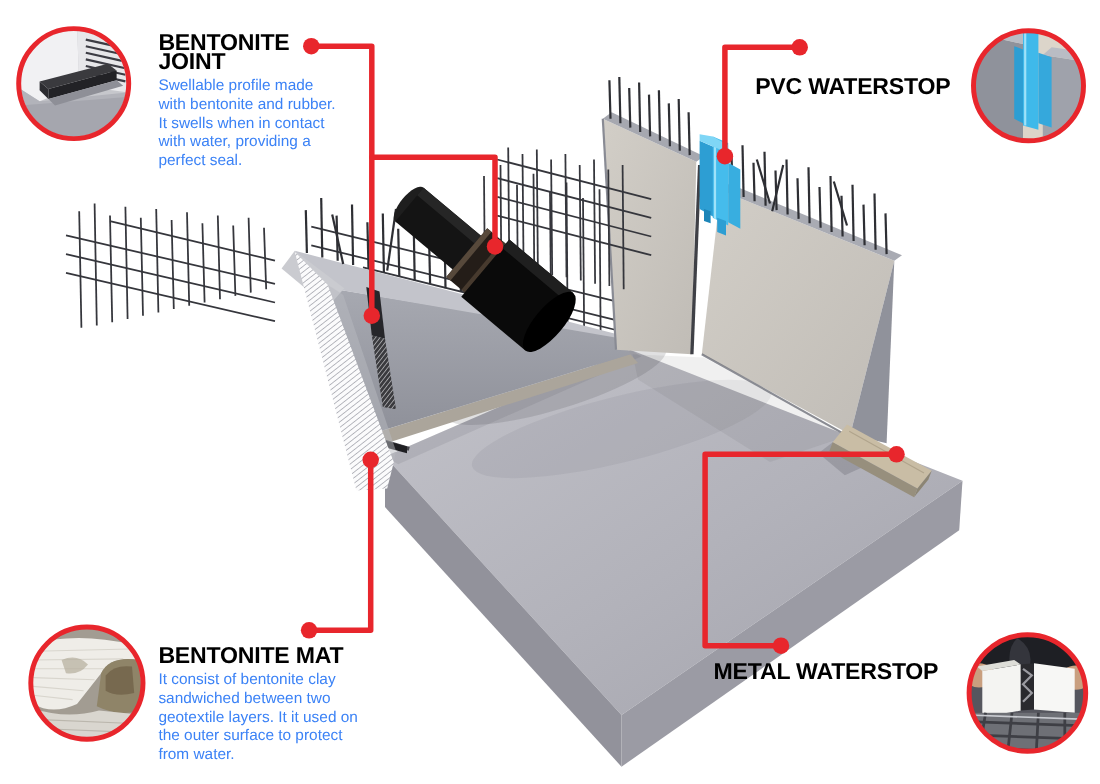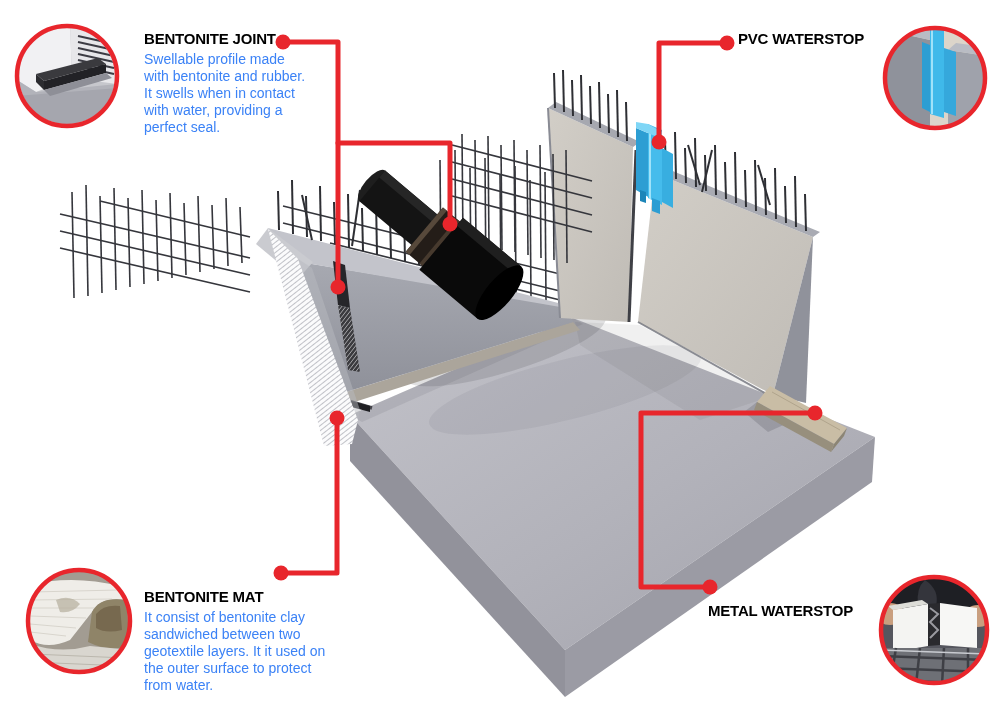--- a/index.html
+++ b/index.html
@@ -1,22 +1,22 @@
 <!DOCTYPE html>
 <html><head>
 <meta charset="utf-8">
 <style>
   html,body{margin:0;padding:0;background:#ffffff;}
   #stage{position:relative;width:1000px;height:713px;background:#ffffff;overflow:hidden;
          font-family:"Liberation Sans",sans-serif;}
   #scene-svg{position:absolute;left:0;top:0;}
   .callout{position:absolute;color:#2e2e2e;}
-  .callout h3{margin:0 0 3px 0;font-size:15px;line-height:18px;font-weight:700;color:#000;letter-spacing:-.2px;}
+  .callout h3{margin:0 0 3px 0;font-size:21px;line-height:18px;font-weight:700;color:#000;letter-spacing:-.2px;}
   .callout p{margin:0;font-size:14px;line-height:17px;white-space:pre-line;color:#3b82f6;}
-  .callout.right{text-align:right;}
+  .callout.right{text-align:right;margin-top:40px;}
 </style>
 </head>
 <body>
 
 <div id="stage">
 
 <svg id="scene-svg" width="1000" height="713" viewBox="0 0 1000 713">
   <defs>
     <linearGradient id="gSlab" x1="0" y1="0" x2="1" y2="1">
       <stop offset="0" stop-color="#C2C2C9"></stop>
@@ -366,17 +366,17 @@
 
   <div class="callout" style="left:144px;top:588px;width:210px;">
     <h3>BENTONITE MAT</h3>
     <p>It consist of bentonite clay
 sandwiched between two
 geotextile layers. It it used on
 the outer surface to protect
 from water.</p>
   </div>
 
-  <div class="callout right" style="right:147px;top:602px;width:245px;">
+  <div class="callout right" style="right:147px;top:562px;width:245px;">
     <h3>METAL WATERSTOP</h3>
   </div>
 
 </div>
 
 </body></html>

